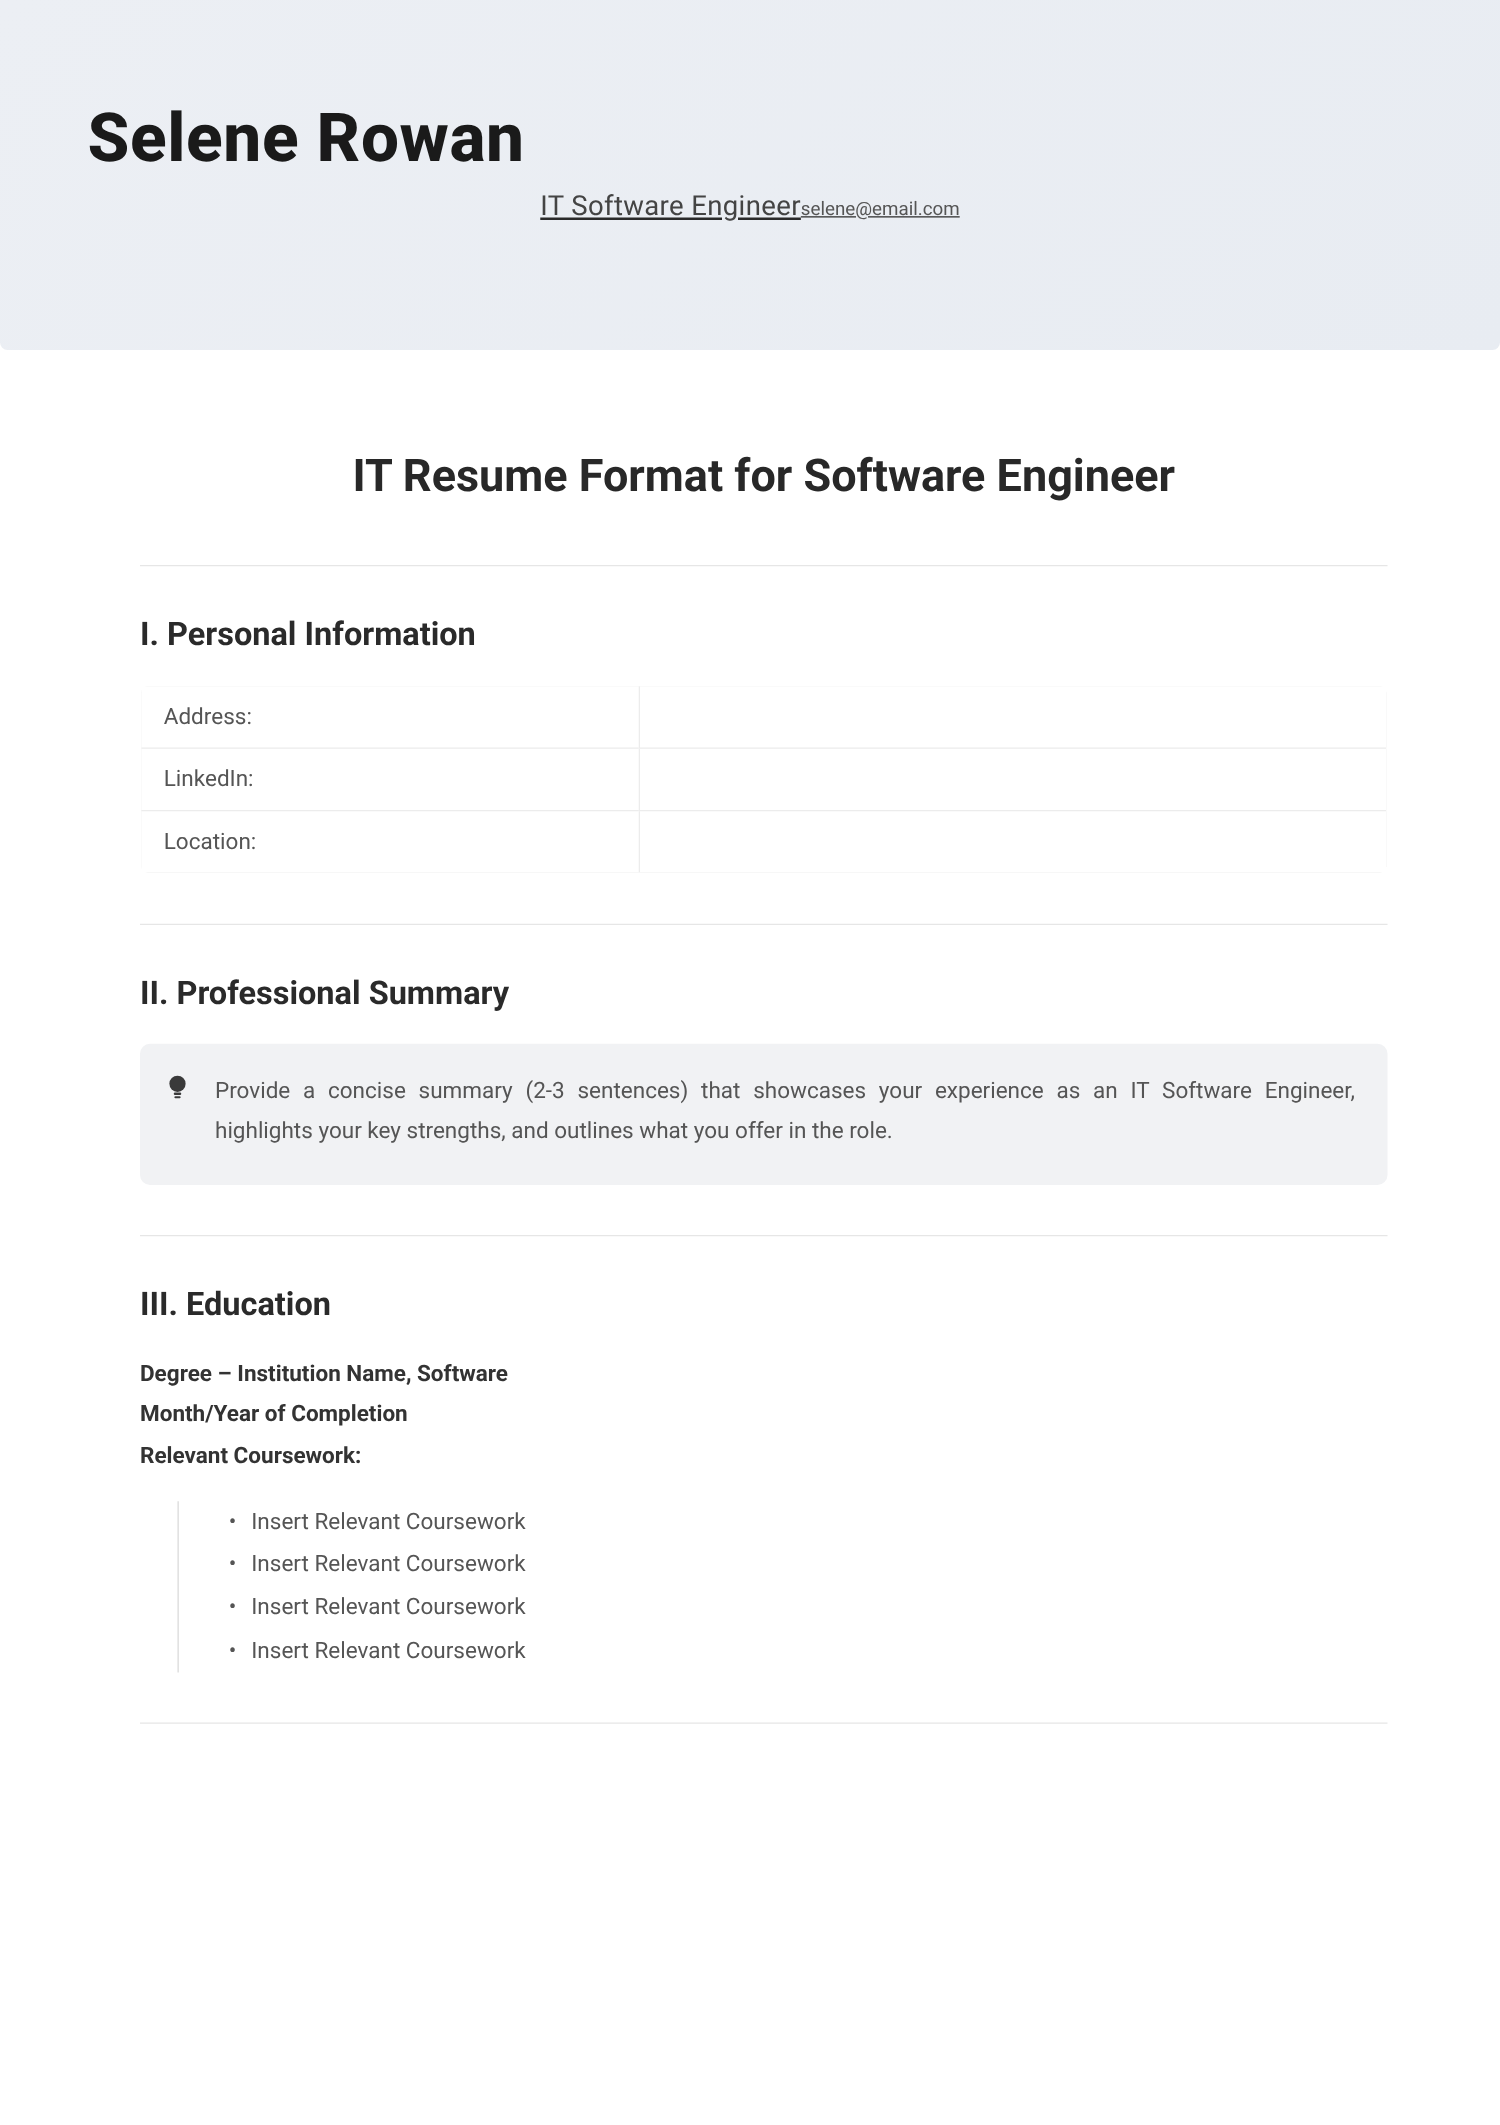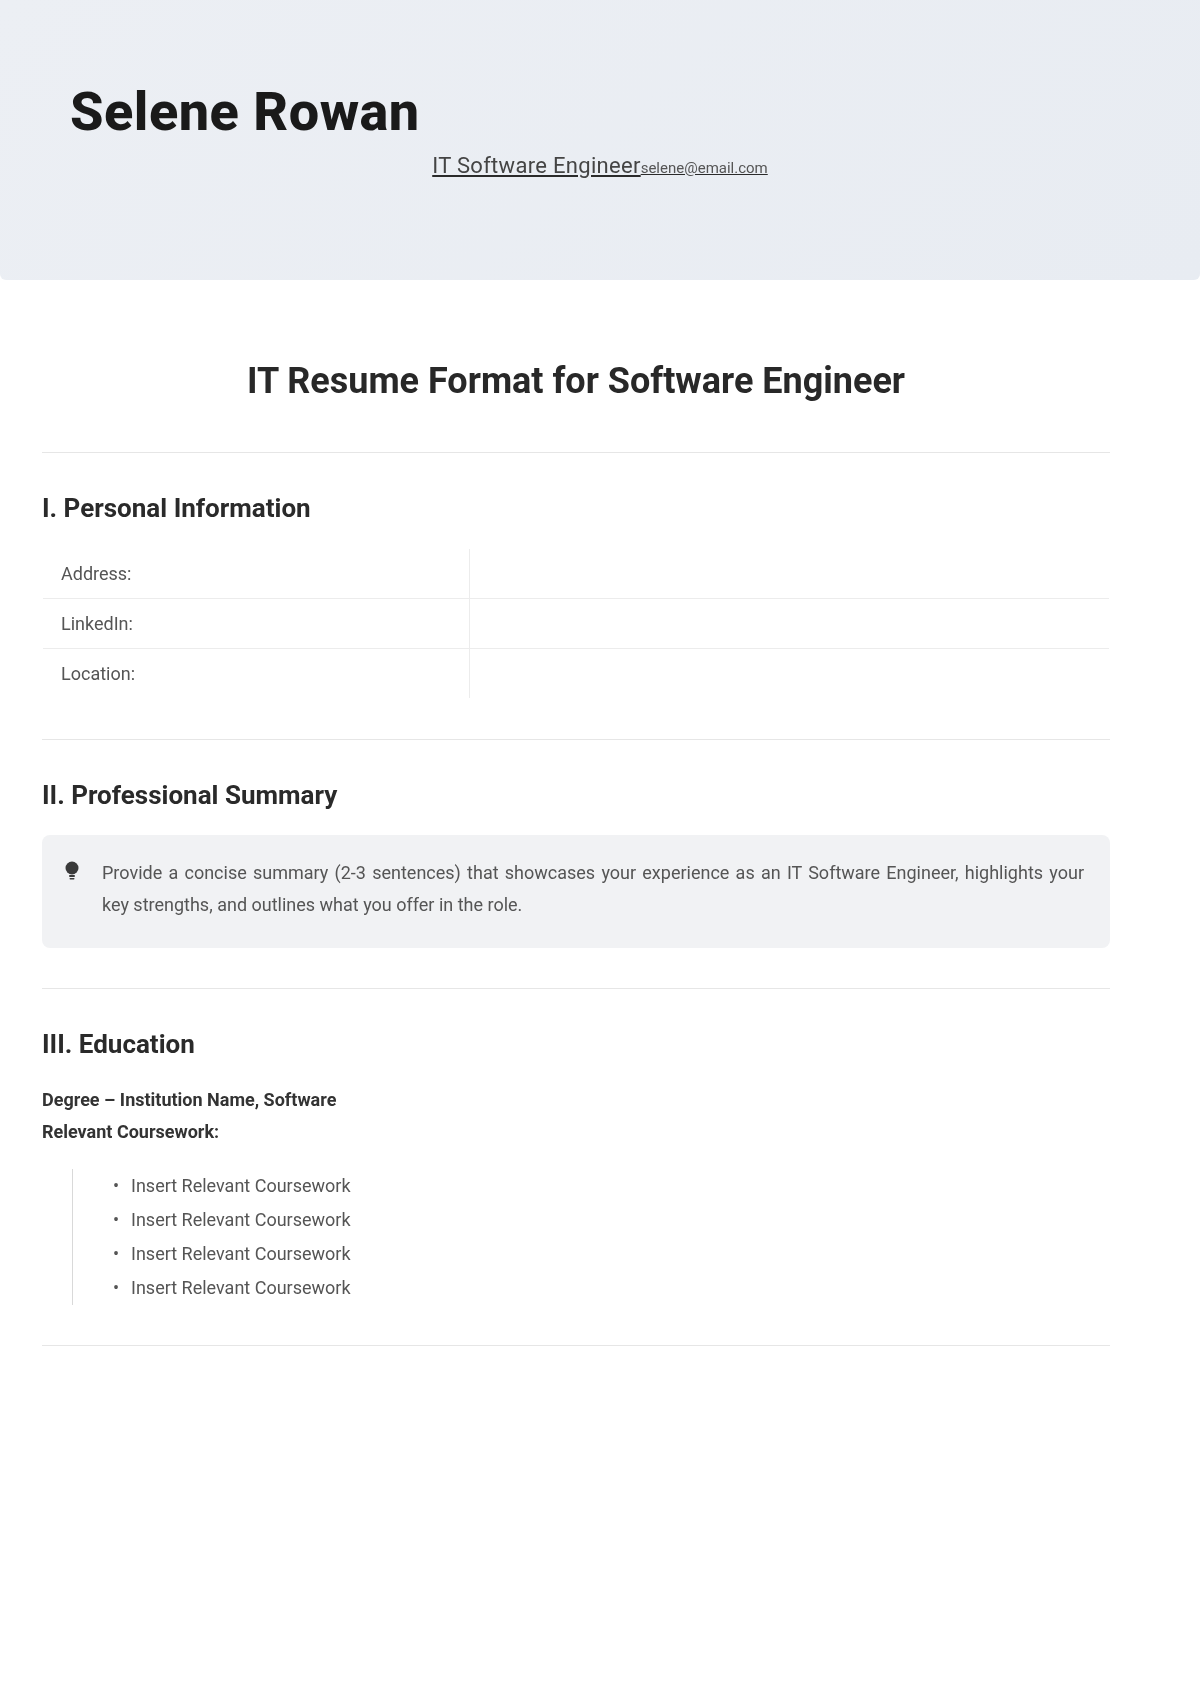--- a/index.html
+++ b/index.html
@@ -32,21 +32,21 @@
     font-size: 22px;
     color: #444;
     letter-spacing: 0.3px;
   }
   .email {
     font-size: 15px;
     color: #555;
   }
   .content {
     background: #fff;
-    padding: 80px 90px 40px 42px;
+    padding: 80px 90px 40px 112px;
   }
   .page-title {
     font-size: 36px;
     font-weight: 700;
     color: #282828;
     text-align: center;
     margin-bottom: 50px;
   }
   .divider {
     border: none;
@@ -166,20 +166,21 @@
       </svg>
     </span>
     <span>Provide a concise summary (2-3 sentences) that showcases your experience as an IT Software Engineer, highlights your key strengths, and outlines what you offer in the role.</span>
   </div>
 
   <hr class="divider">
 
   <h3 class="section-title">III. Education</h3>
   <div class="edu-lines">
     <div>Degree – Institution Name, Software</div>
+    <div>Month/Year of Completion</div>
     <div>Relevant Coursework:</div>
   </div>
   <ul class="course-list">
     <li>Insert Relevant Coursework</li>
     <li>Insert Relevant Coursework</li>
     <li>Insert Relevant Coursework</li>
     <li>Insert Relevant Coursework</li>
   </ul>
 
   <hr class="divider">

